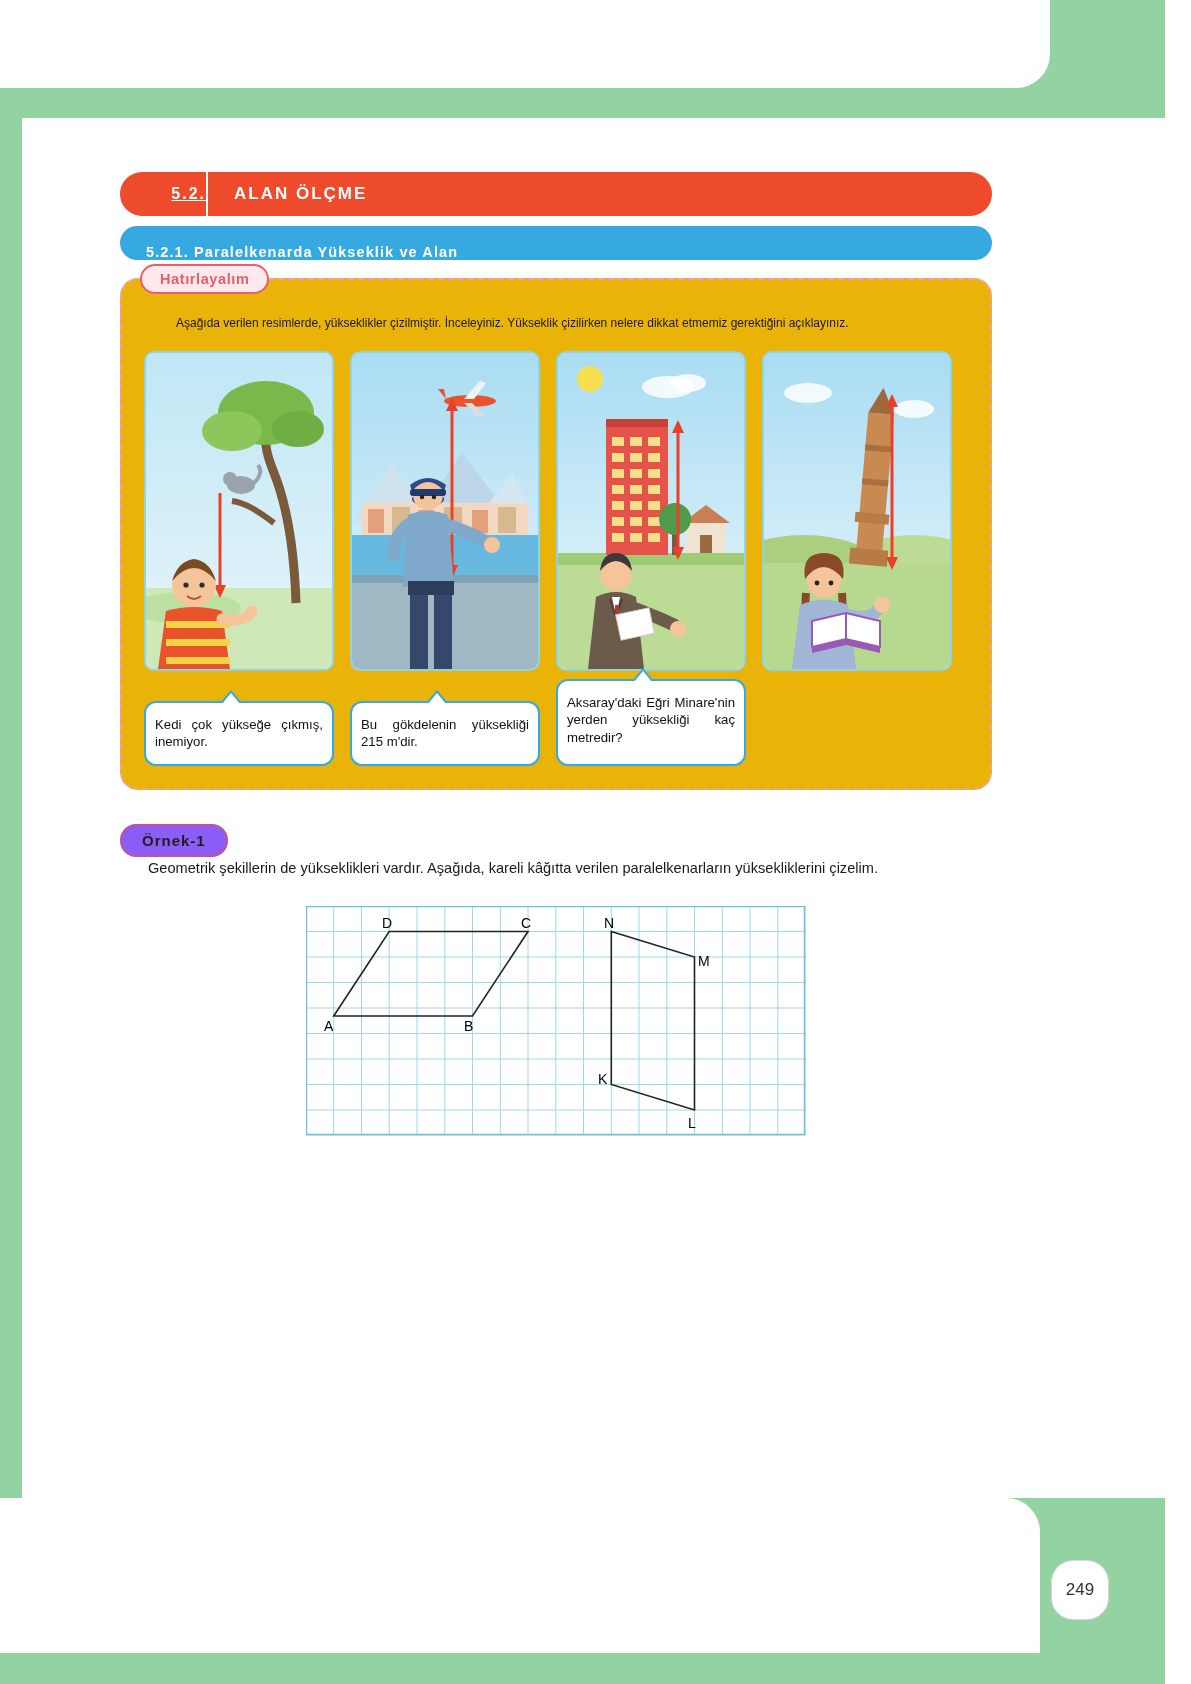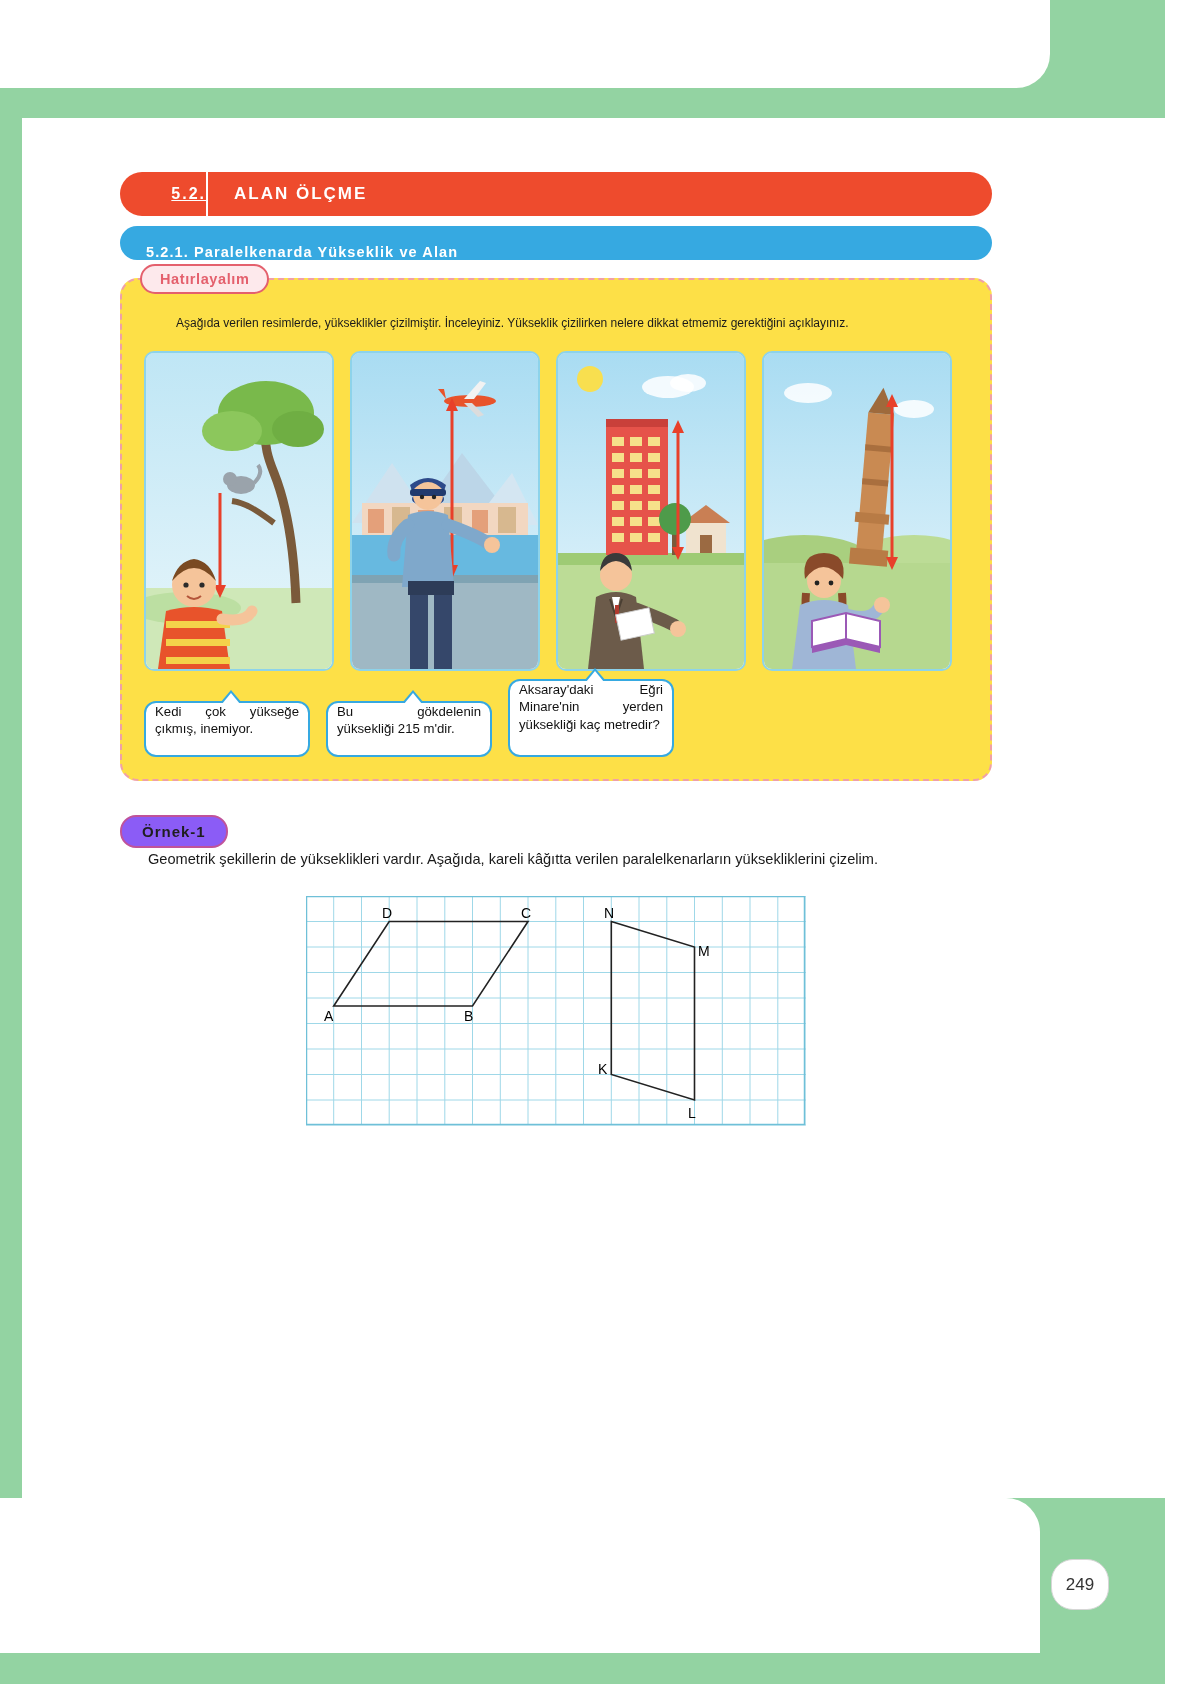--- a/index.html
+++ b/index.html
@@ -63,23 +63,23 @@
     top: 131px;
     right: 100px;
     color: #ffffff;
     font-size: 15px;
     letter-spacing: 0.6px;
     font-weight: bold;
   }
   .page-number {
     position: absolute;
     right: 82px;
-    bottom: 74px;
+    bottom: 64px;
     width: 58px;
-    height: 51px;
+    height: 60px;
     border-radius: 22px;
     background: #ffffff;
     border: 1px solid #d6d6d6;
     display: flex;
     align-items: center;
     justify-content: center;
     font-size: 17px;
     color: #333;
   }
 
@@ -139,21 +139,21 @@
     font-weight: bold;
   }
 
   
   .recall-box {
     margin-top: 18px;
     position: relative;
     border: 2px dashed #f0a0a8;
     border-radius: 18px;
     padding: 42px 22px 22px 22px;
-    background: #fde047;
+    background: #eab308;
   }
   .recall-badge {
     position: absolute;
     top: -16px;
     left: 18px;
     background: #fde9ec;
     border: 2px solid #e4606d;
     border-radius: 16px;
     padding: 5px 18px;
     color: #e4606d;
@@ -185,27 +185,27 @@
     position: relative;
     background: #cfe9f7;
   }
 
   .callout-row {
     display: flex;
     gap: 16px;
     margin-top: 30px;
   }
   .callout {
-    width: 166px;
+    width: 190px;
     min-height: 56px;
     border: 2px solid #36a9e1;
     border-radius: 12px;
     background: #ffffff;
     position: relative;
-    padding: 0 9px;
+    padding: 13px 9px;
     font-size: 13.2px;
     color: #111;
     line-height: 1.35;
     text-align: justify;
   }
   .callout.tall { margin-top: -22px; min-height: 78px; }
   .callout::before {
     content: "";
     position: absolute;
     top: -13px;

